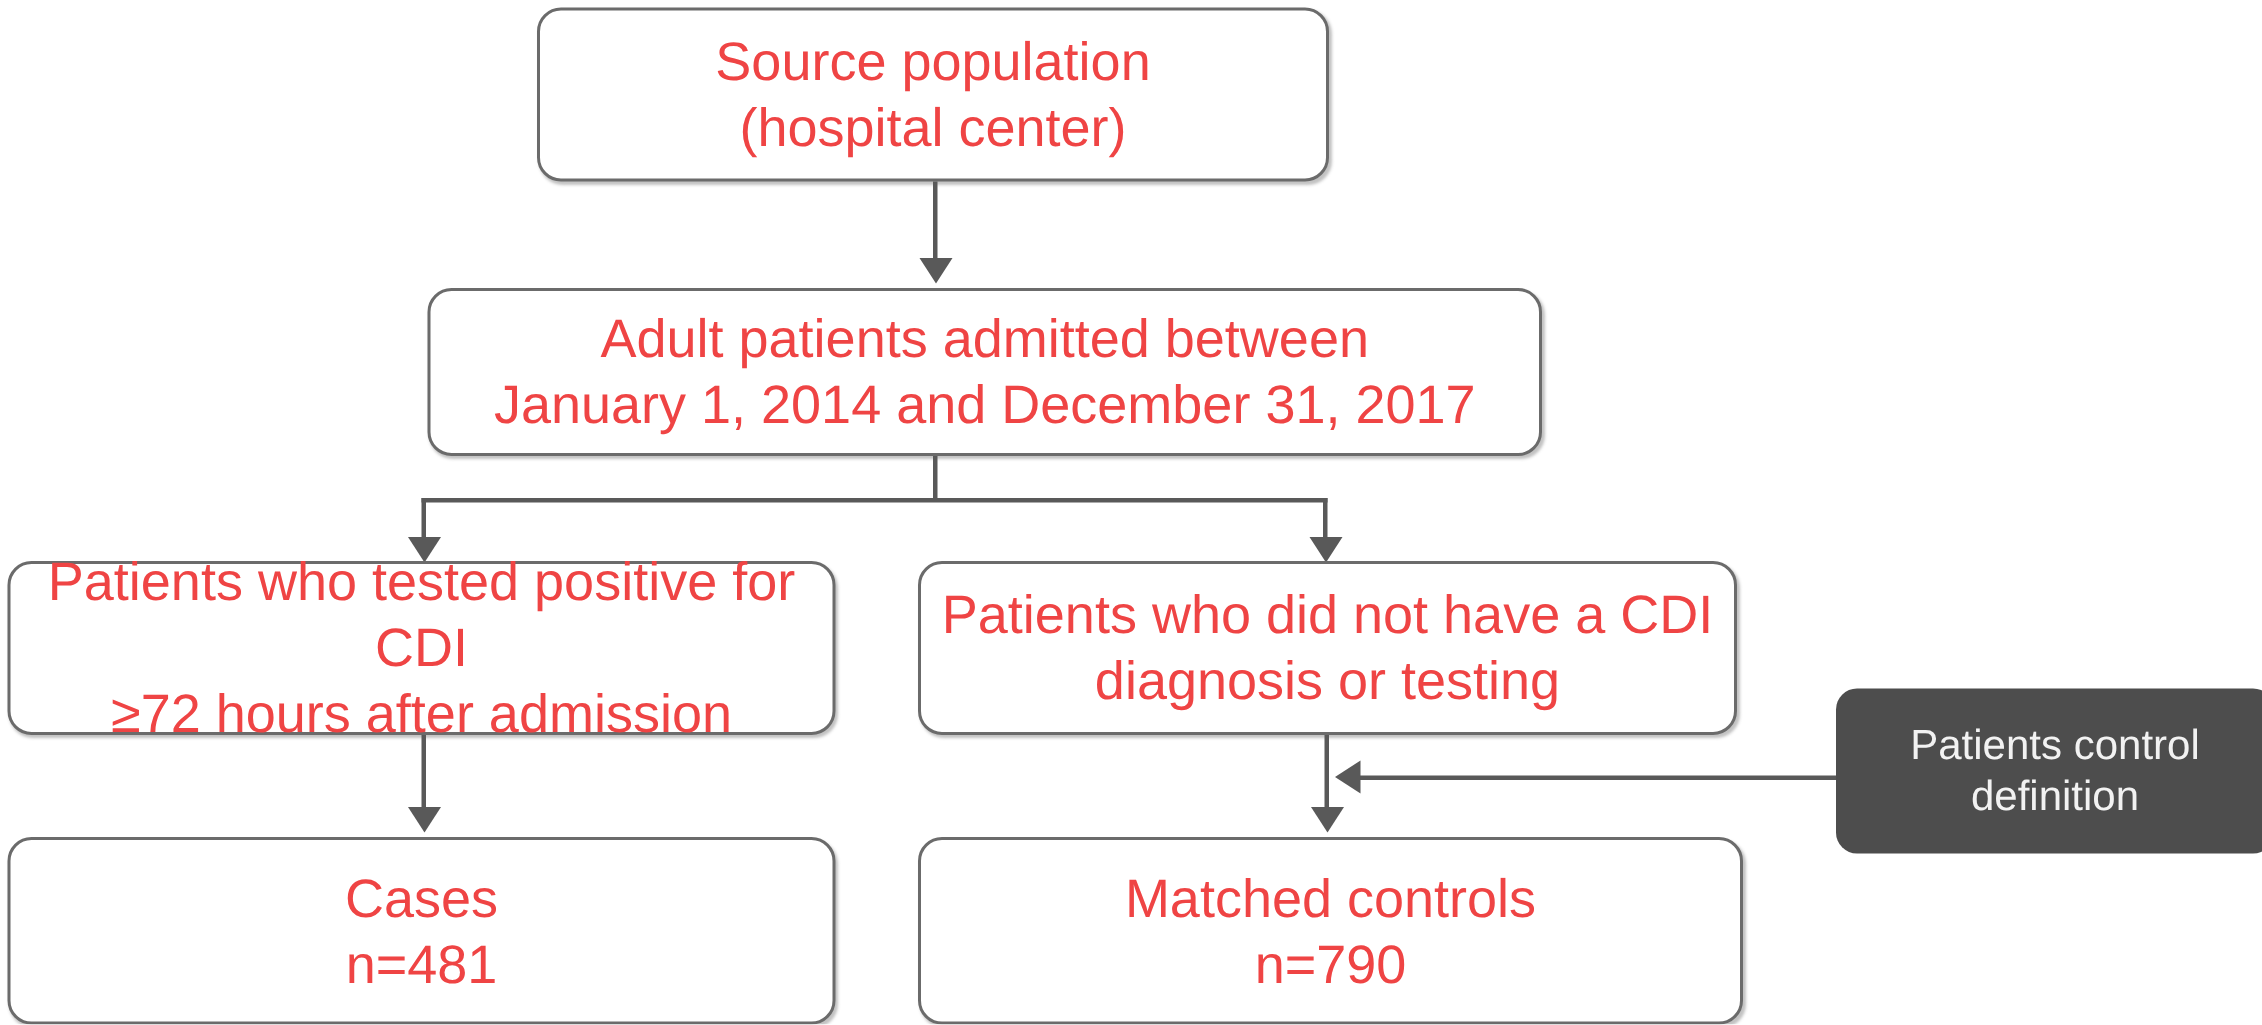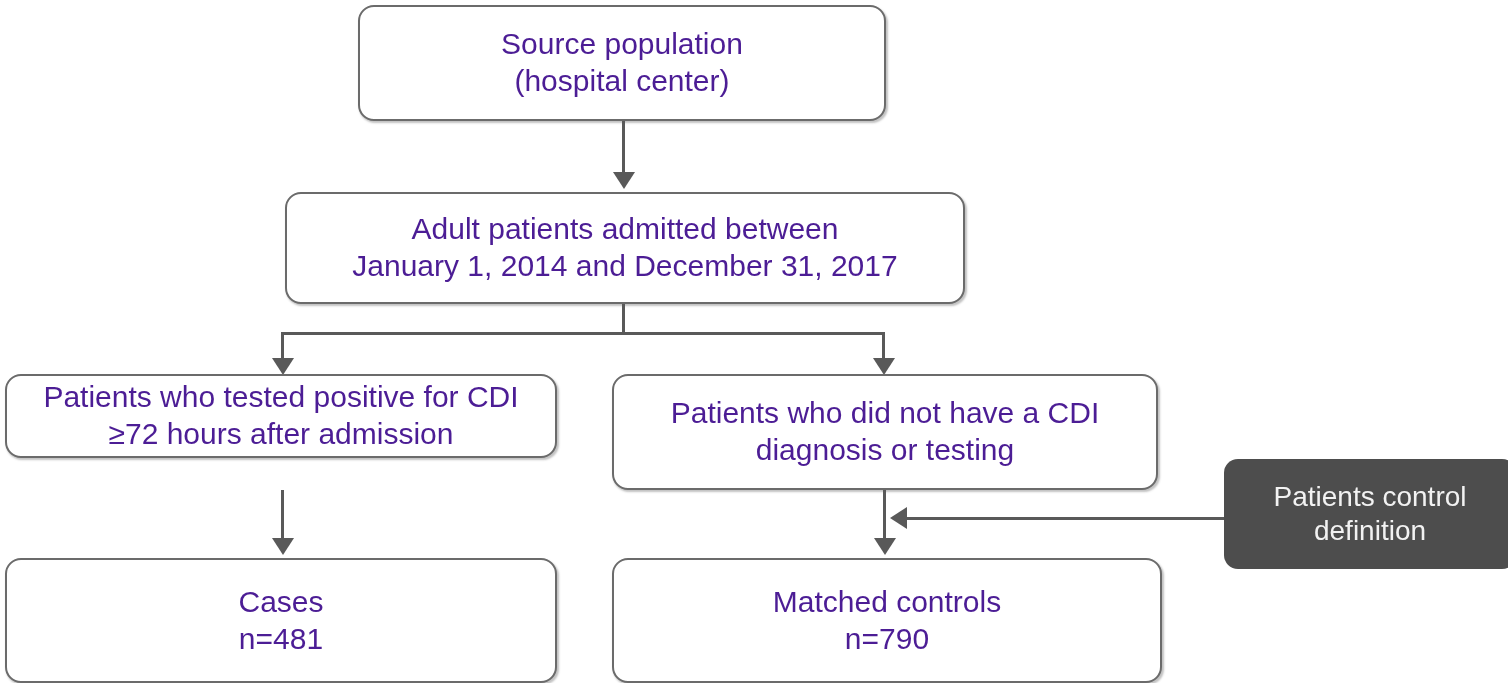--- a/index.html
+++ b/index.html
@@ -23,22 +23,22 @@
     align-items: center;
     justify-content: center;
     text-align: center;
     border-radius: 16px;
     line-height: 1.22;
     -webkit-font-smoothing: antialiased;
   }
   .node.light {
     background: #ffffff;
     border: 2px solid #6b6b6b;
-    color: #4c1d95;
-    font-size: 30px;
+    color: #ef4444;
+    font-size: 36px;
     font-weight: 400;
     box-shadow: 1.5px 2px 2px rgba(120,120,120,0.45);
   }
   .node.dark {
     background: #4d4d4d;
     border: none;
     color: #f2f2f2;
     font-size: 28px;
     font-weight: 400;
     border-radius: 14px;
@@ -75,35 +75,35 @@
 <div id="canvas">
 
   <div class="node light" style="left:358px; top:5px; width:528px; height:116px;">
     <span class="lines">Source population
 (hospital center)</span>
   </div>
 
   <div class="conn vline" style="left:622px; top:121px; width:3px; height:53px;"></div>
   <div class="arrow-down" style="left:613px; top:172px;"></div>
 
-  <div class="node light" style="left:285px; top:192px; width:680px; height:112px;justify-content:center;">
+  <div class="node light" style="left:285px; top:192px; width:743px; height:112px;justify-content:center;">
     <span class="lines">Adult patients admitted between
 January 1, 2014 and December 31, 2017</span>
   </div>
 
   <div class="conn vline" style="left:622px; top:304px; width:3px; height:30px;"></div>
   <div class="conn hline" style="left:281px; top:332px; width:604px; height:3px;"></div>
 
   <div class="conn vline" style="left:281px; top:332px; width:3px; height:38px;"></div>
   <div class="arrow-down" style="left:272px; top:358px;"></div>
 
   <div class="conn vline" style="left:882px; top:332px; width:3px; height:38px;"></div>
   <div class="arrow-down" style="left:873px; top:358px;"></div>
 
-  <div class="node light" style="left:5px; top:374px; width:552px; height:84px;">
+  <div class="node light" style="left:5px; top:374px; width:552px; height:116px;">
     <span class="lines">Patients who tested positive for CDI
 ≥72 hours after admission</span>
   </div>
 
   <div class="node light" style="left:612px; top:374px; width:546px; height:116px;">
     <span class="lines">Patients who did not have a CDI
 diagnosis or testing</span>
   </div>
 
   <div class="conn vline" style="left:281px; top:490px; width:3px; height:52px;"></div>

